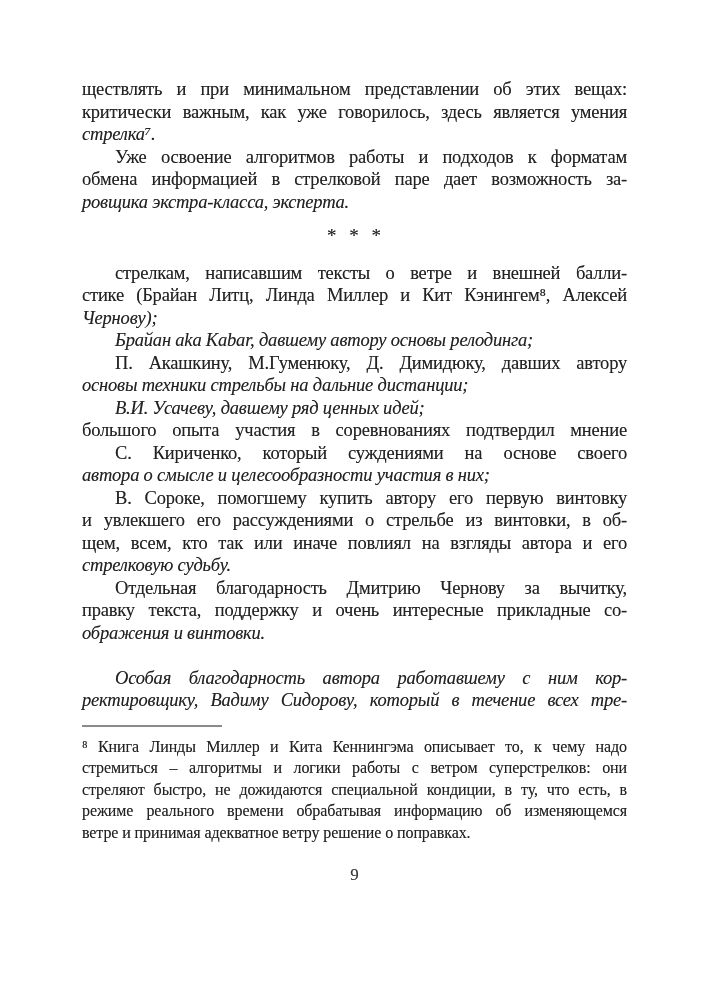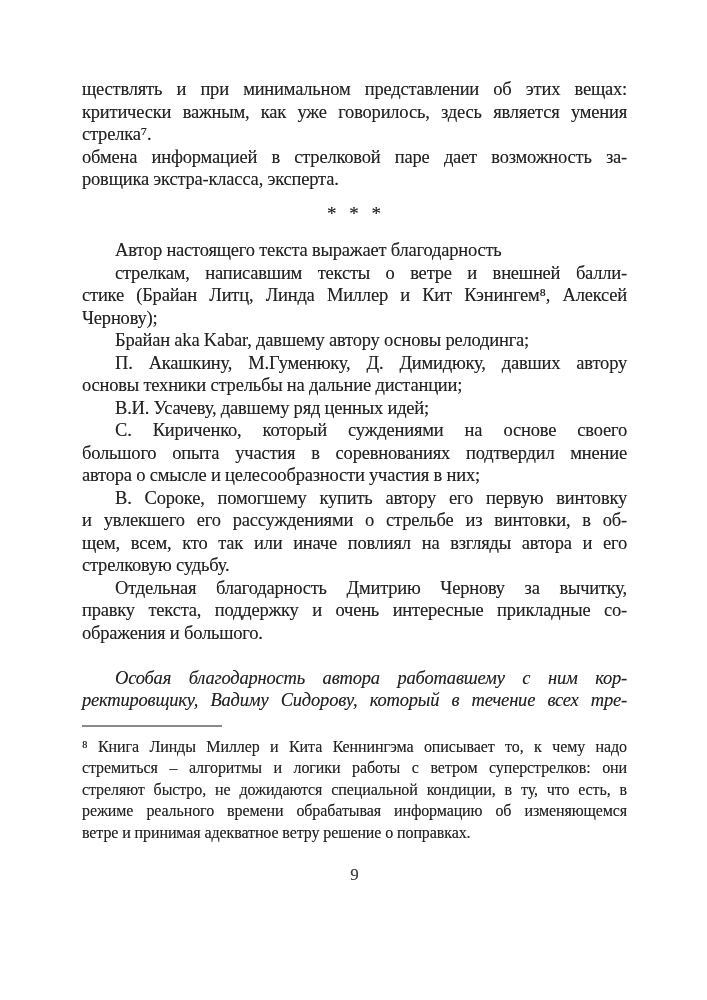--- a/index.html
+++ b/index.html
@@ -20,21 +20,21 @@
     width: 545px;
   }
   .para { margin: 0; }
   .line {
     font-size: 18.5px;
     line-height: 22.5px;
     letter-spacing: -0.2px;
     text-align: justify;
     text-align-last: justify;
   }
-  .line.last { text-align-last: left; }
+  .line.last { text-align-last: left; font-style: italic; }
   .ind { text-indent: 33px; }
   .separator {
     text-align: center;
     font-size: 19px;
     line-height: 22.5px;
     margin: 12px 0 14px 0;
     word-spacing: 6px;
     letter-spacing: 1px;
   }
   .italic .line { font-style: italic; }
@@ -69,29 +69,27 @@
 <div class="page">
   <div class="textblock">
 
     <div class="para">
       <div class="line">ществлять и при минимальном представлении об этих вещах:</div>
       <div class="line">критически важным, как уже говорилось, здесь является умения</div>
       <div class="line last">стрелка⁷.</div>
     </div>
 
     <div class="para">
+      <div class="line ind">Уже освоение алгоритмов работы и подходов к форматам</div>
       <div class="line">обмена информацией в стрелковой паре дает возможность за-</div>
       <div class="line last">ровщика экстра-класса, эксперта.</div>
     </div>
 
     <div class="separator">* * *</div>
 
-    <div class="para">
-      <div class="line ind last">Автор настоящего текста выражает благодарность</div>
-    </div>
 
     <div class="para">
       <div class="line ind">стрелкам, написавшим тексты о ветре и внешней балли-</div>
       <div class="line">стике (Брайан Литц, Линда Миллер и Кит Кэнингем⁸, Алексей</div>
       <div class="line last">Чернову);</div>
     </div>
 
     <div class="para">
       <div class="line ind last">Брайан aka Kabar, давшему автору основы релодинга;</div>
     </div>
@@ -99,36 +97,36 @@
     <div class="para">
       <div class="line ind">П. Акашкину, М.Гуменюку, Д. Димидюку, давших автору</div>
       <div class="line last">основы техники стрельбы на дальние дистанции;</div>
     </div>
 
     <div class="para">
       <div class="line ind last">В.И. Усачеву, давшему ряд ценных идей;</div>
     </div>
 
     <div class="para">
+      <div class="line">большого опыта участия в соревнованиях подтвердил мнение</div>
       <div class="line ind">С. Кириченко, который суждениями на основе своего</div>
-      <div class="line">большого опыта участия в соревнованиях подтвердил мнение</div>
       <div class="line last">автора о смысле и целесообразности участия в них;</div>
     </div>
 
     <div class="para">
       <div class="line ind">В. Сороке, помогшему купить автору его первую винтовку</div>
       <div class="line">и увлекшего его рассуждениями о стрельбе из винтовки, в об-</div>
       <div class="line">щем, всем, кто так или иначе повлиял на взгляды автора и его</div>
       <div class="line last">стрелковую судьбу.</div>
     </div>
 
     <div class="para">
       <div class="line ind">Отдельная благодарность Дмитрию Чернову за вычитку,</div>
       <div class="line">правку текста, поддержку и очень интересные прикладные со-</div>
-      <div class="line last">ображения и большого.</div>
+      <div class="line last">ображения и винтовки.</div>
     </div>
 
     <div class="para italic gap-top">
       <div class="line ind">Особая благодарность автора работавшему с ним кор-</div>
       <div class="line">ректировщику, Вадиму Сидорову, который в течение всех тре-</div>
     </div>
 
     <div class="footnote-rule"></div>
 
     <div class="footnotes">

